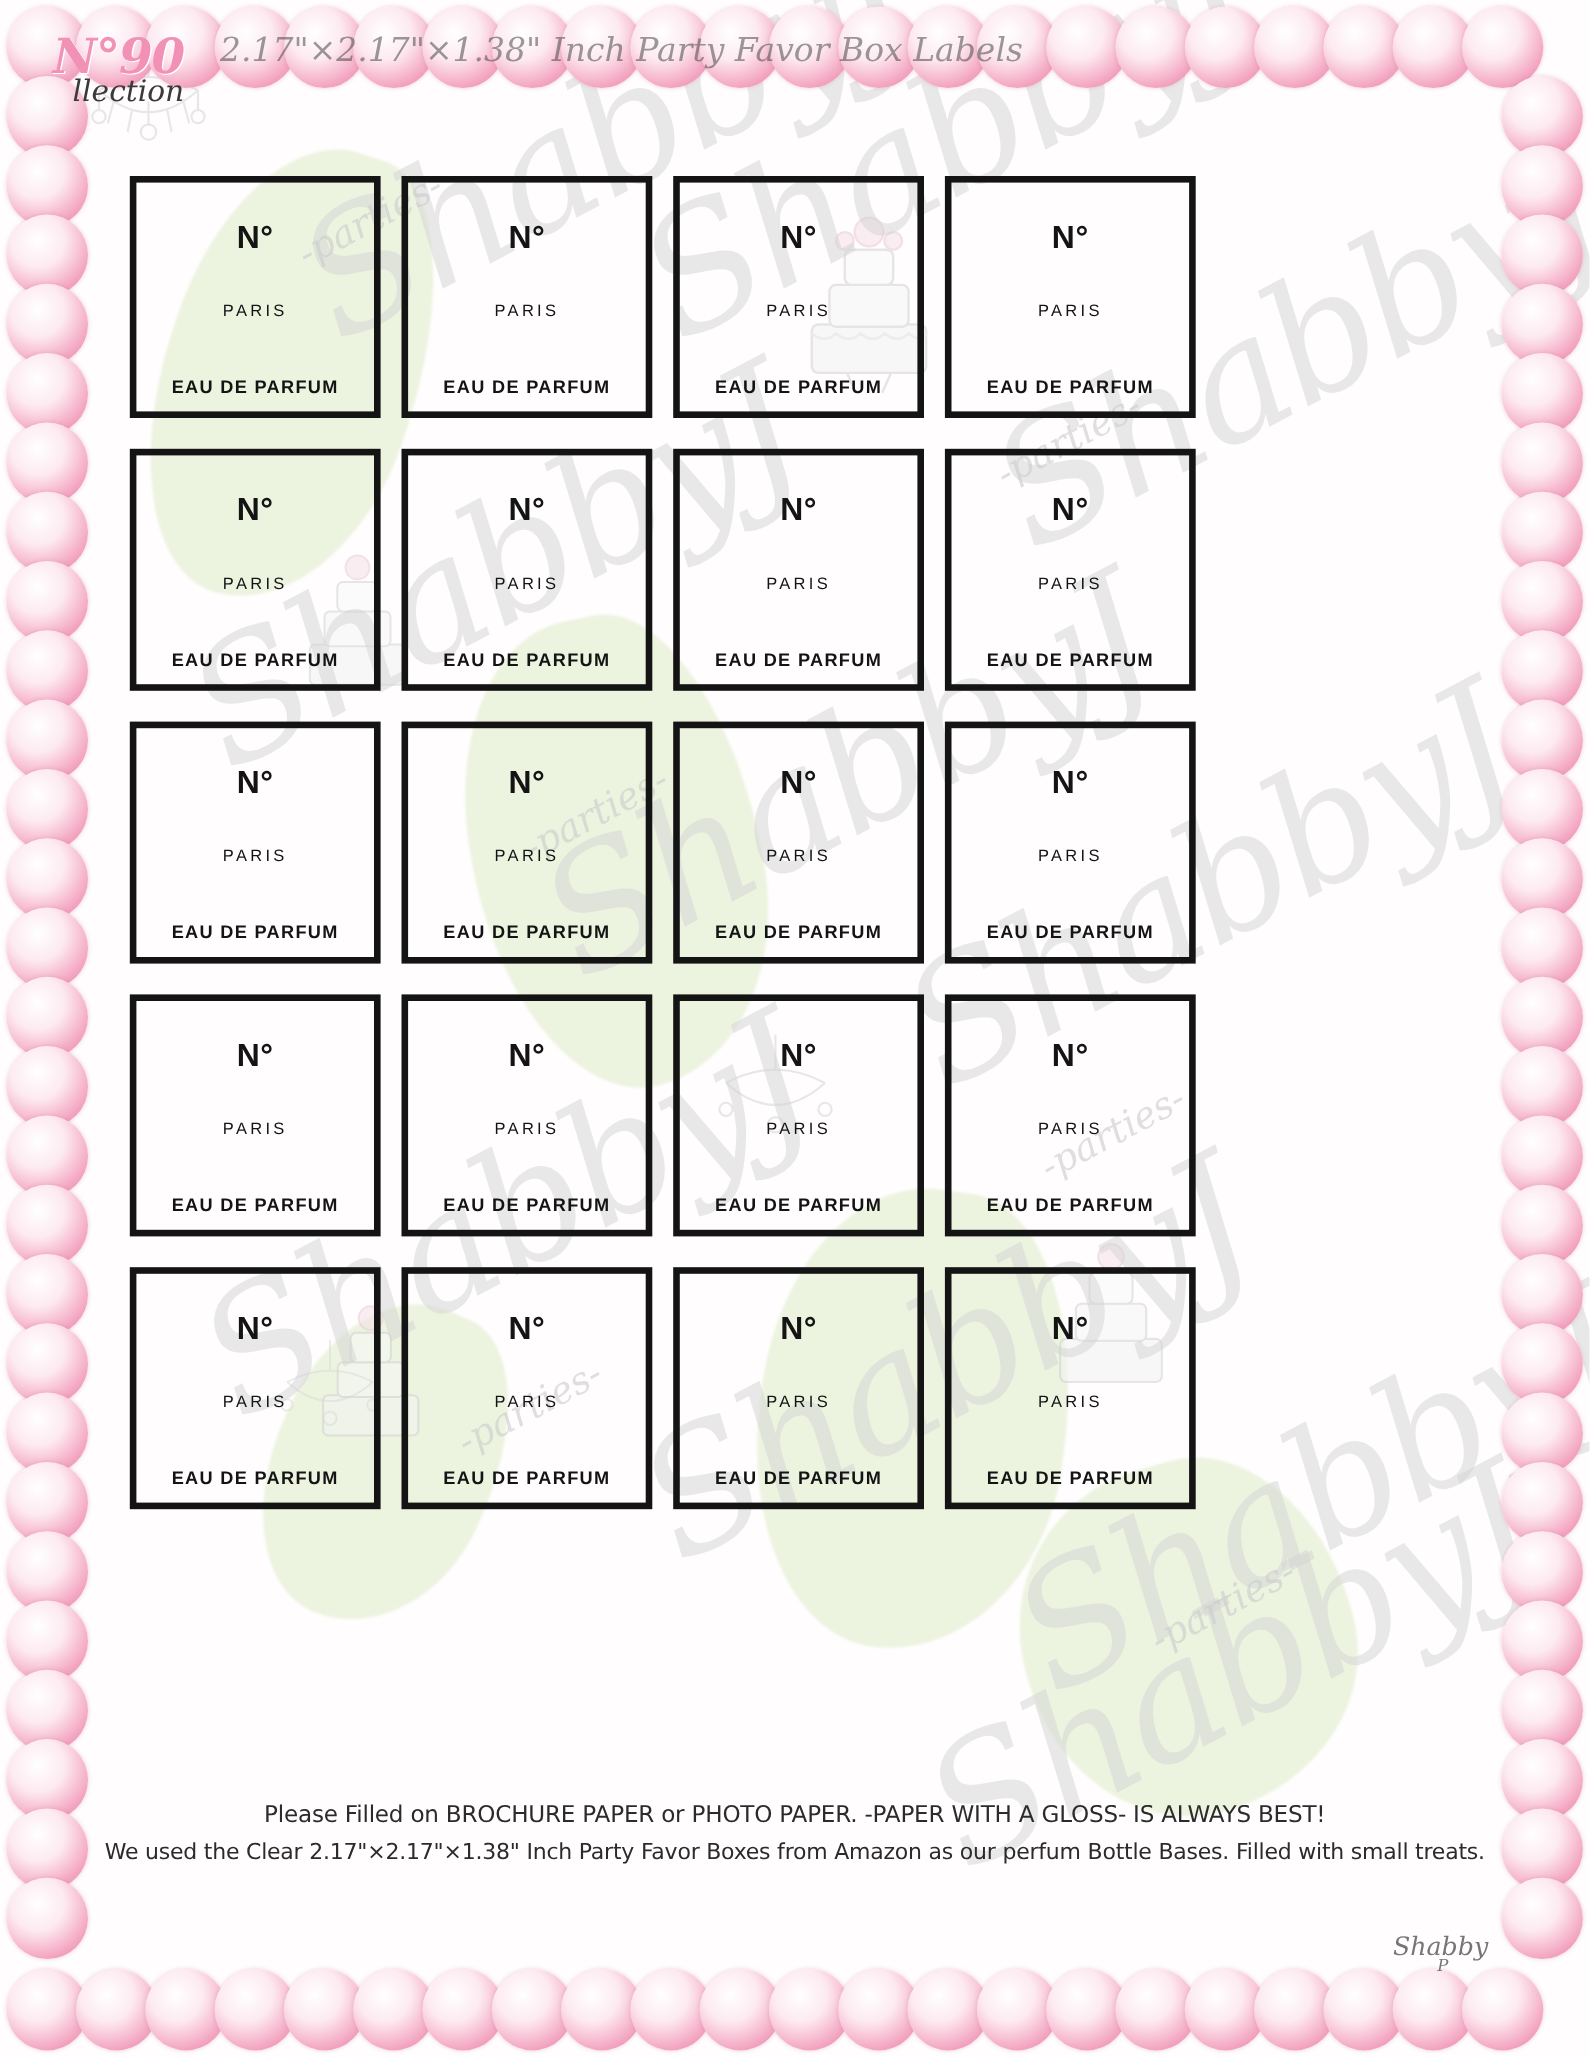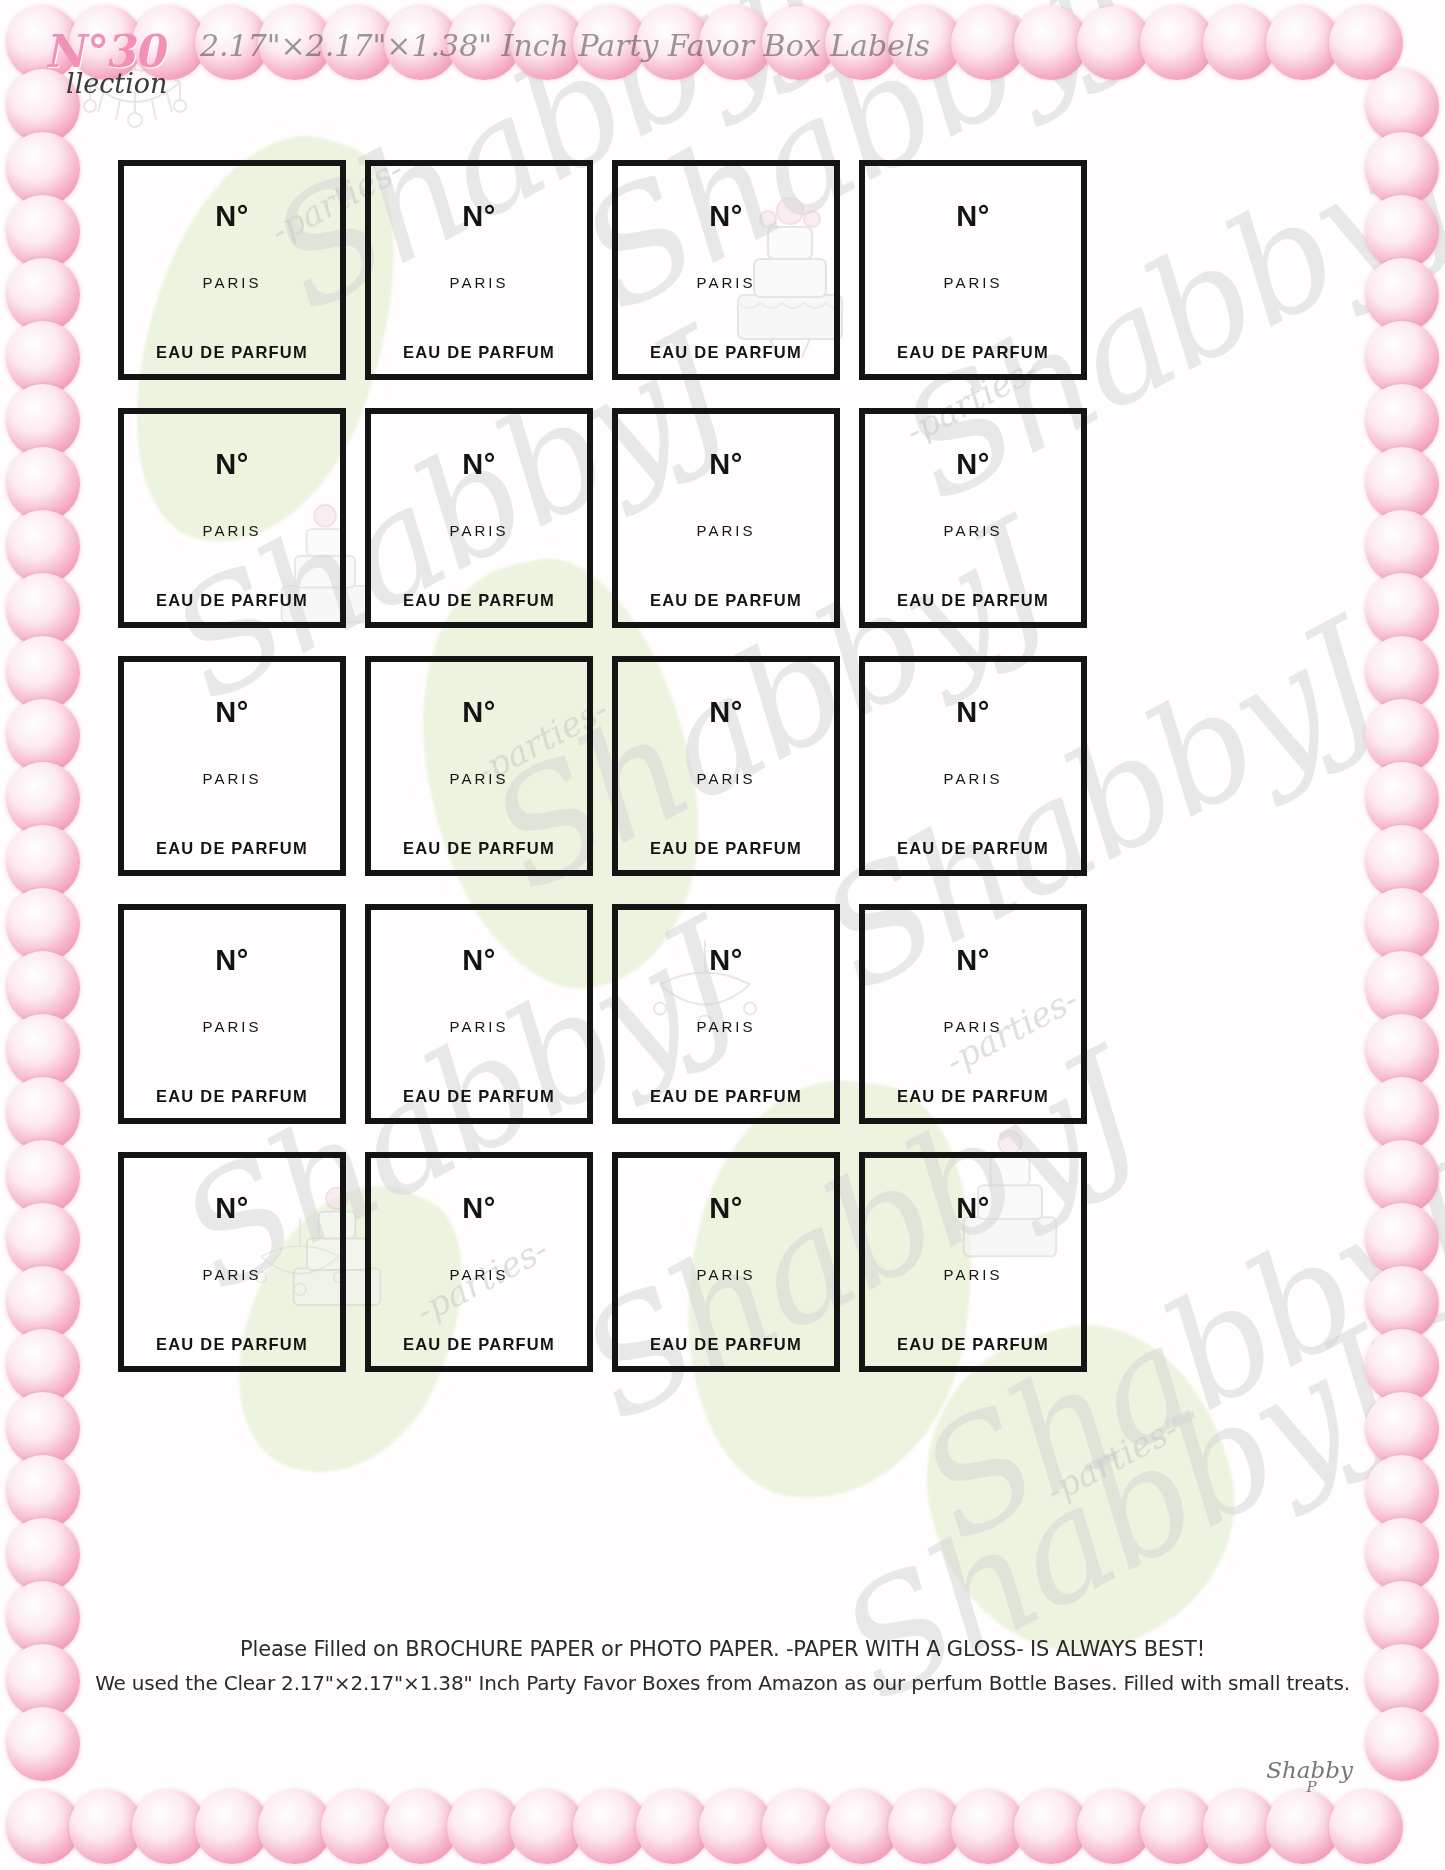--- a/index.html
+++ b/index.html
@@ -404,21 +404,21 @@
       <div class="scallop" style="left: 1365px; top: 1518px; width: 74px; height: 74px;"></div>
       <div class="scallop" style="left: 6px; top: 1581px; width: 74px; height: 74px;"></div>
       <div class="scallop" style="left: 1365px; top: 1581px; width: 74px; height: 74px;"></div>
       <div class="scallop" style="left: 6px; top: 1644px; width: 74px; height: 74px;"></div>
       <div class="scallop" style="left: 1365px; top: 1644px; width: 74px; height: 74px;"></div>
       <div class="scallop" style="left: 6px; top: 1707px; width: 74px; height: 74px;"></div>
       <div class="scallop" style="left: 1365px; top: 1707px; width: 74px; height: 74px;"></div>
     </div>
 
   <div id="logo">
-    <div class="logo-no">N°30</div>
+    <div class="logo-no">N°90</div>
     <div class="logo-sub">llection</div>
   </div>
 
   <div id="doc-title">2.17"×2.17"×1.38" Inch Party Favor Box Labels</div>
 
   <div id="grid">
       <div class="label-card">
         <div class="label-no">N°</div>
         <div class="label-city">PARIS</div>
         <div class="label-edp">EAU DE PARFUM</div>

